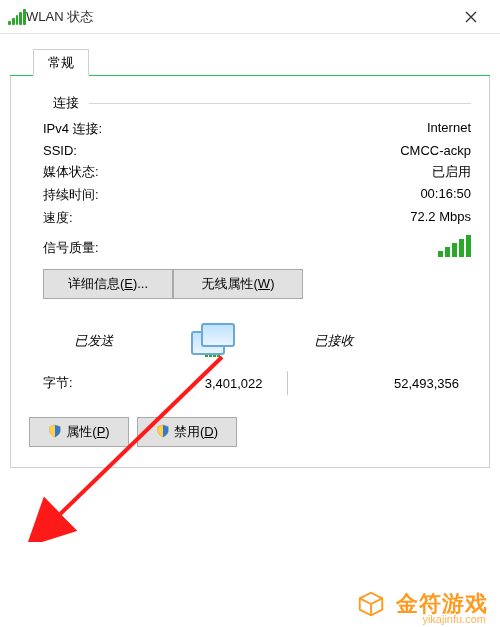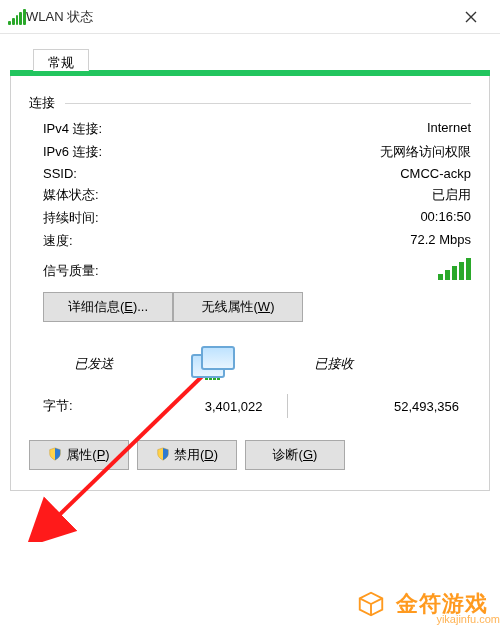--- a/index.html
+++ b/index.html
@@ -38,21 +38,21 @@
     color: #333; font-size: 14px;
   }
 
   .client {
     padding: 14px 10px 10px 10px;
   }
 
   
   .tabheader {
     display: flex;
-    border-bottom: 6px solid #22c55e;
+    border-bottom: 1px solid #22c55e;
     height: 28px;
     padding-left: 23px;
   }
   .tab {
     padding: 4px 14px;
     border: 1px solid #d0d0d0;
     border-bottom: 1px solid #fff;
     background: #fff;
     font-size: 13px;
     color: #000;
@@ -63,21 +63,21 @@
   .panel {
     border: 1px solid #d0d0d0;
     border-top: none;
     padding: 16px 18px 16px 18px;
   }
 
   
   .section-head {
     display: flex; align-items: center; gap: 10px; margin-top: 2px; margin-bottom: 8px;
   }
-  .section-head .label { color: #000; }
+  .section-head .label { color: #000; margin-left: 24px; }
   .section-head .rule { flex: 1; height: 1px; background: #d5d5d5; }
 
   .kv { display: flex; margin: 5px 0 5px 14px; }
   .kv .k { flex: 0 0 110px; color: #000; }
   .kv .v { flex: 1; text-align: right; color: #000; }
 
   .signal-row { display: flex; margin: 8px 0 12px 14px; align-items: flex-end; }
   .signal-row .k { flex: 0 0 110px; }
   .signal-row .bars { margin-left: auto; display: flex; align-items: flex-end; gap: 2px; height: 22px; }
   .signal-row .bars span { width: 5px; background: #2aa82a; }
@@ -155,21 +155,21 @@
   }
   .watermark .cube {
     width: 30px; height: 30px;
   }
   .watermark .brand {
     font-size: 22px; font-weight: 700; color: #ff9a1f;
     font-family: "Microsoft YaHei","Segoe UI",sans-serif;
     letter-spacing: 1px;
   }
   .watermark .url {
-    position:absolute; right:0; bottom:2px;
+    position:absolute; right:14px; bottom:2px;
     font-size: 11px; color: #ffb457; margin-top: 40px;
   }
 </style>
 </head>
 <body>
 
 <div class="titlebar">
   <div class="app-icon">
     <span></span>
       <span></span>
@@ -196,24 +196,20 @@
     <div class="section-head">
       <span class="label">连接</span>
       <span class="rule"></span>
     </div>
 
     <div class="kv">
       <span class="k">IPv4 连接:</span>
       <span class="v">Internet</span>
     </div>
     <div class="kv">
-      <span class="k">IPv6 连接:</span>
-      <span class="v">无网络访问权限</span>
-    </div>
-    <div class="kv">
       <span class="k">SSID:</span>
       <span class="v">CMCC-ackp</span>
     </div>
     <div class="kv">
       <span class="k">媒体状态:</span>
       <span class="v">已启用</span>
     </div>
     <div class="kv">
       <span class="k">持续时间:</span>
       <span class="v">00:16:50</span>
@@ -274,23 +270,20 @@
           <path d="M8 1 L14 3 V8 C14 12 8 15 8 15 C8 15 2 12 2 8 V3 Z" fill="#ffd24a" stroke="#c79016" stroke-width="0.5"></path>
           <path d="M8 1 L14 3 V8 C14 12 8 15 8 15 Z" fill="#2f7bd1"></path>
         </svg><span>属性(</span><span class="ul">P</span><span>)</span>
       </div>
       <div class="btn small">
         <svg class="shield" viewBox="0 0 16 16">
           <path d="M8 1 L14 3 V8 C14 12 8 15 8 15 C8 15 2 12 2 8 V3 Z" fill="#ffd24a" stroke="#c79016" stroke-width="0.5"></path>
           <path d="M8 1 L14 3 V8 C14 12 8 15 8 15 Z" fill="#2f7bd1"></path>
         </svg><span>禁用(</span><span class="ul">D</span><span>)</span>
       </div>
-      <div class="btn small">
-        <span>诊断(</span><span class="ul">G</span><span>)</span>
-      </div>
     </div>
 
   </div>
 </div>
 
 <svg class="red-arrow" width="220" height="190">
   <defs>
     <marker id="ah" markerWidth="14" markerHeight="14" refX="3" refY="6" orient="auto">
       <path d="M0 0 L12 6 L0 12 Z" fill="#ff1a1a"></path>
     </marker>

